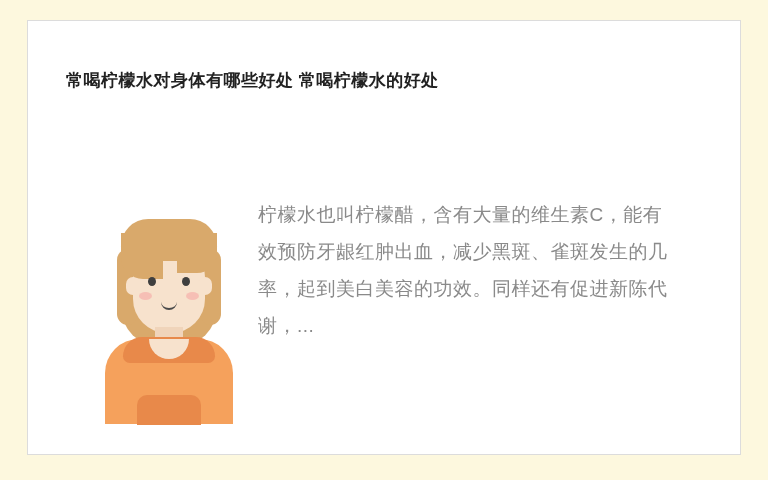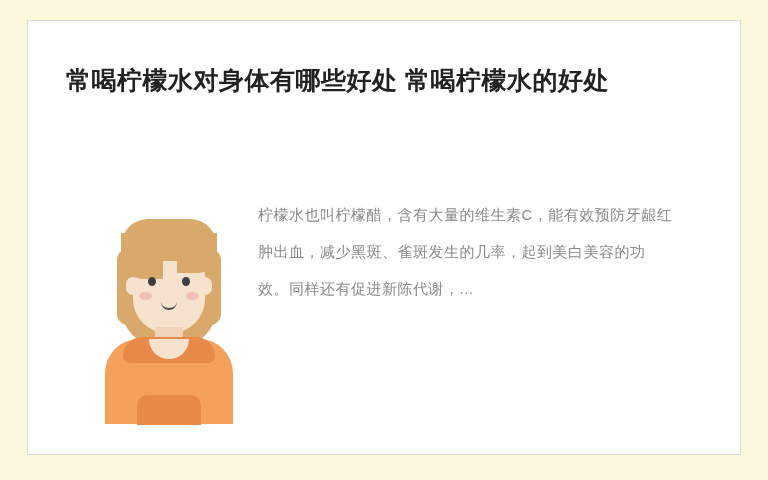--- a/index.html
+++ b/index.html
@@ -28,33 +28,33 @@
     height: 435px;
     background: #ffffff;
     border: 1px solid #dcdcdc;
     box-sizing: border-box;
   }
   .title {
     position: absolute;
     left: 38px;
     top: 40px;
     width: 620px;
-    font-size: 25px;
+    font-size: 17px;
     line-height: 39px;
     color: #222222;
     font-weight: bold;
     letter-spacing: 0.5px;
     font-family: "Liberation Sans", sans-serif;
   }
   .body-text {
     position: absolute;
     left: 230px;
     top: 175px;
     width: 418px;
-    font-size: 15px;
+    font-size: 19px;
     line-height: 37px;
     color: #8a8a8a;
     letter-spacing: 0.5px;
     font-family: "Liberation Sans", sans-serif;
   }
   
   .avatar {
     position: absolute;
     left: 65px;
     top: 198px;

